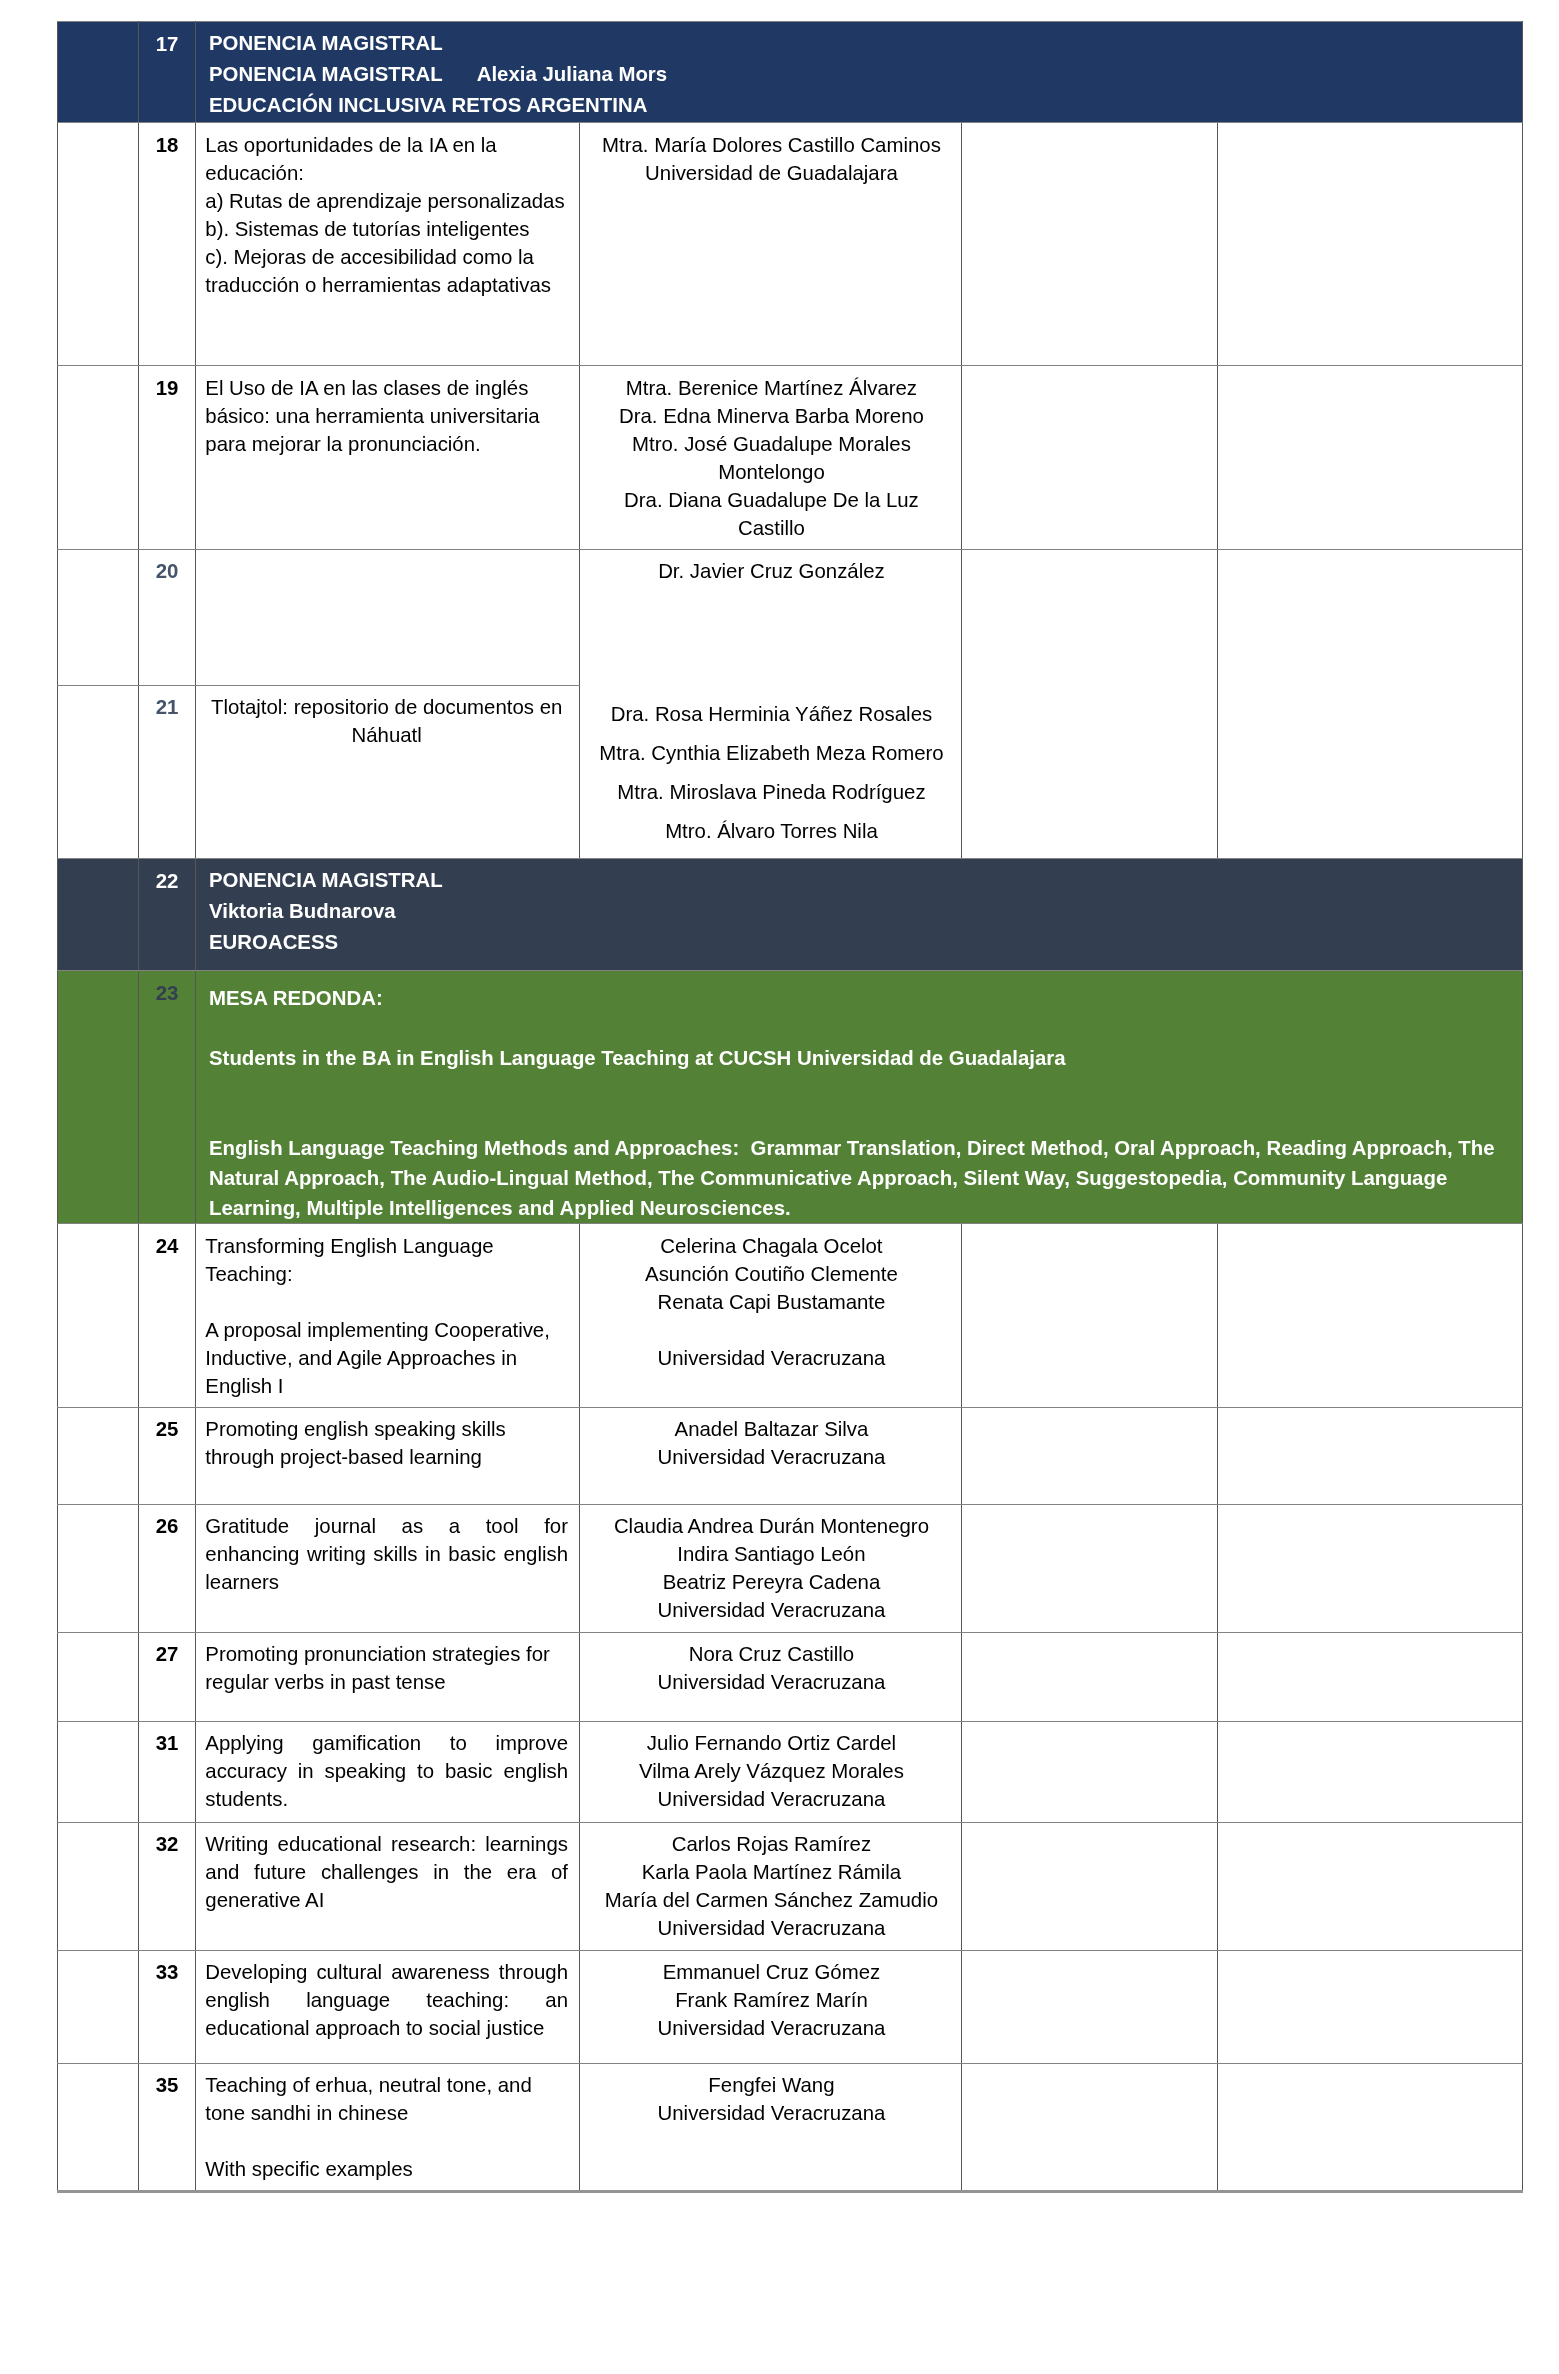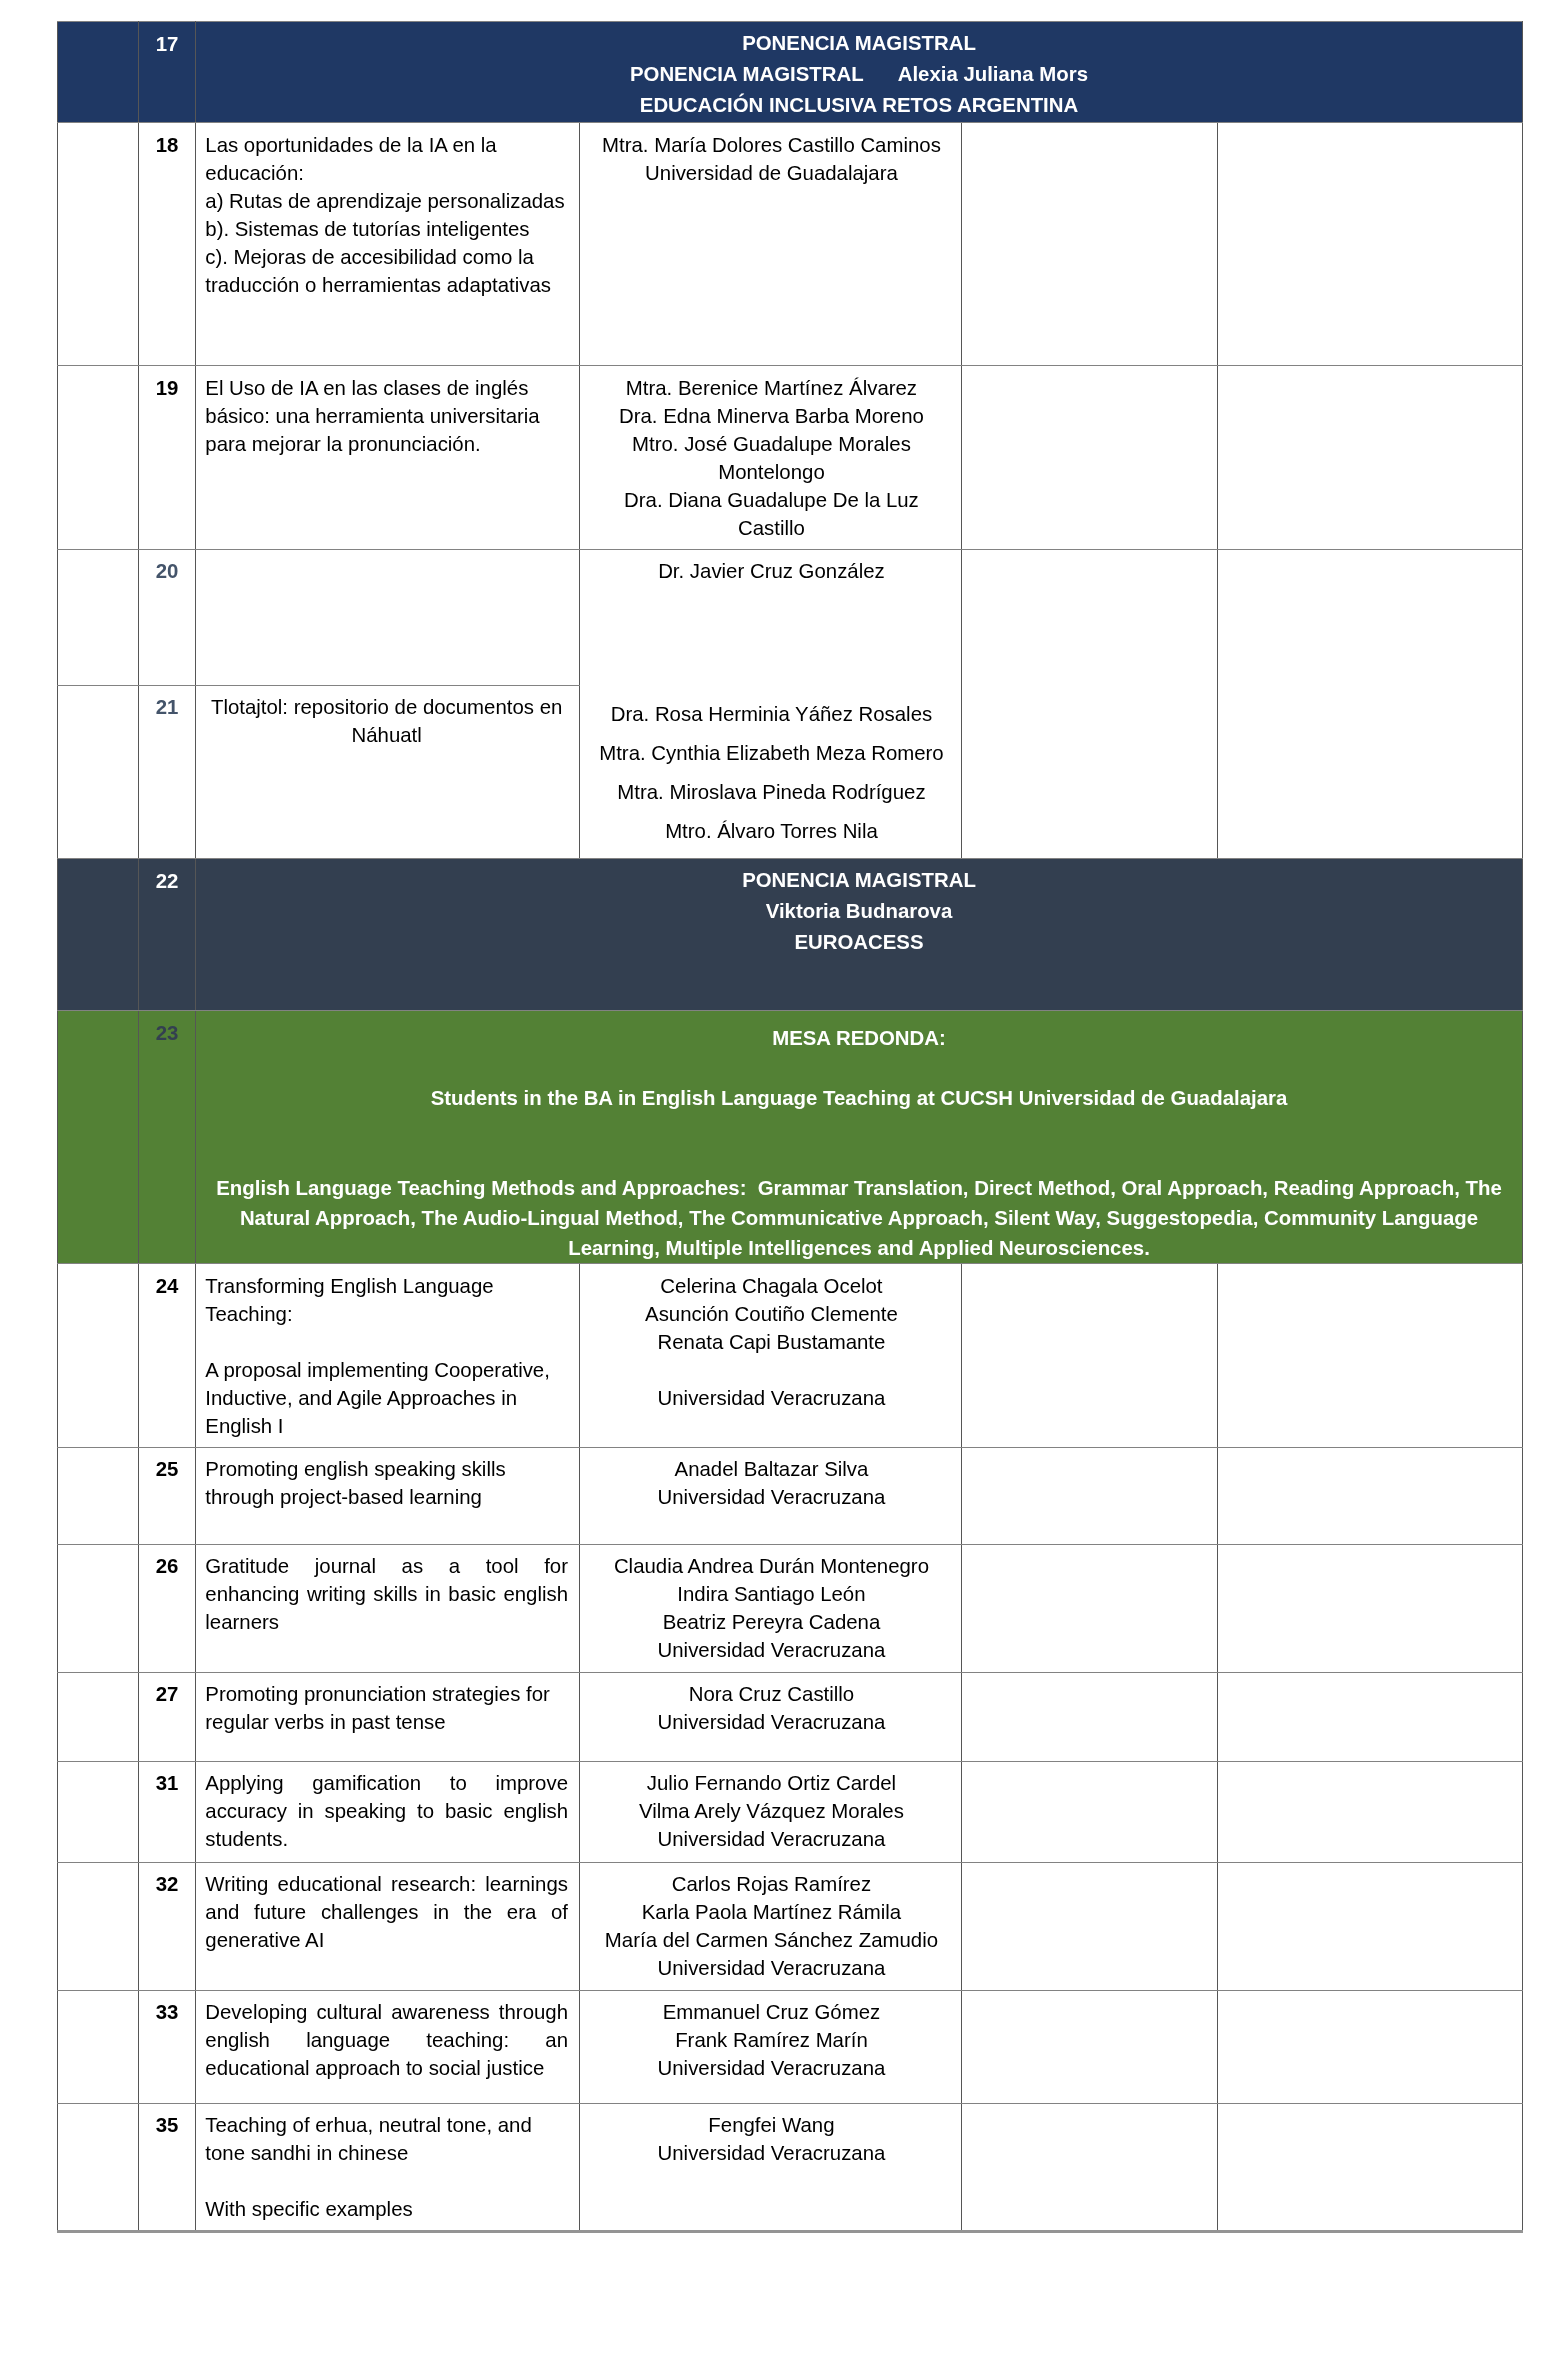--- a/index.html
+++ b/index.html
@@ -24,21 +24,21 @@
     border-top-color:#828282;
     border-bottom-color:#828282;
     vertical-align:top;
     box-sizing:border-box;
     padding:0;
     overflow:hidden;
     word-wrap:break-word;
   }
   
   .h17{height:101px}.h18{height:243px}.h19{height:175px}.h20{height:136px}
-  .h21{height:168px}.h22{height:152px}.h23{height:224px}.h24{height:170px}
+  .h21{height:168px}.h22{height:112px}.h23{height:224px}.h24{height:170px}
   .h25{height:97px}.h26{height:99px}.h27{height:89px}.h30{height:98px}
   .h31{height:101px}.h32{height:101px}.h33{height:113px}.h34{height:126px}
   .h35{height:113px}
 
   
   .navy {background:var(--navy,#1F3864);}
   .slate{background:var(--slate,#333F50);}
   .green{background:var(--green,#538135);}
 
   .c-num{
@@ -48,21 +48,21 @@
   .num-slateblue{color:var(--numblue,#44546A);}
   .num-greennavy{color:var(--slate,#333F50);}
 
   .c-title{padding:7.4px 11px 7.4px 9.3px;line-height:28px;text-align:left;}
   .c-names{padding:7.4px 7.4px 7.4px 9.3px;line-height:28px;text-align:center;}
   .justify{text-align:justify;}
   .t-center{text-align:center;}
   .names-spread{text-align:center;line-height:39px;padding-top:9.3px;}
 
   .c-head{
-    text-align:center;font-weight:bold;color:#fff;
+    text-align:left;font-weight:bold;color:#fff;
     line-height:31px;padding:5.6px 13px 0 13px;
   }
   .c-head.regular{font-weight:normal;line-height:25px;padding-top:9.3px;}
   .c-head.green-head{line-height:30px;padding-top:12px;}
 
   .bb-hidden{border-bottom-style:hidden;}
 </style>
 </head>
 <body>
 

